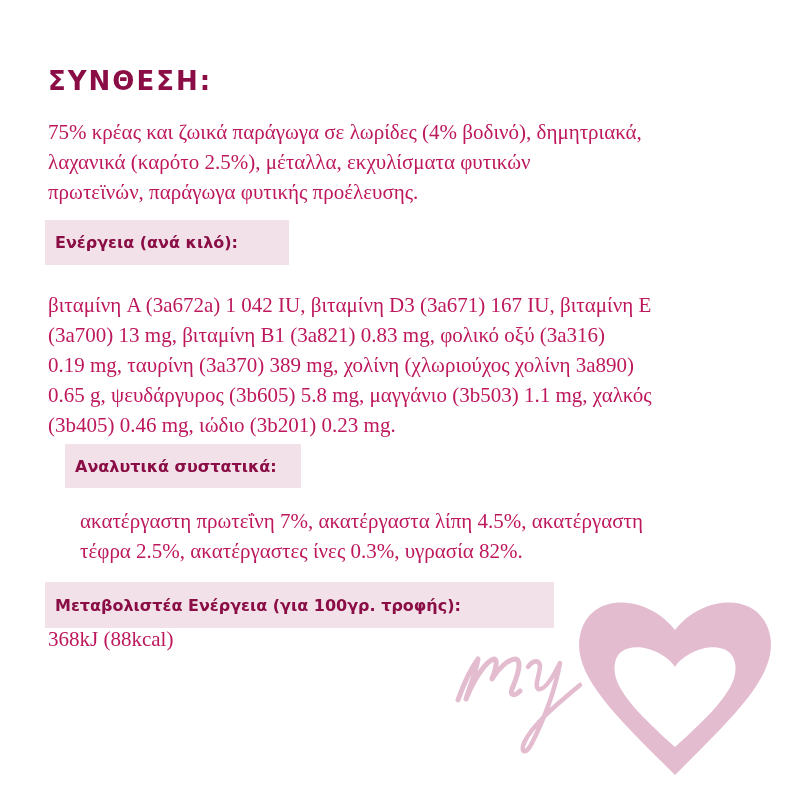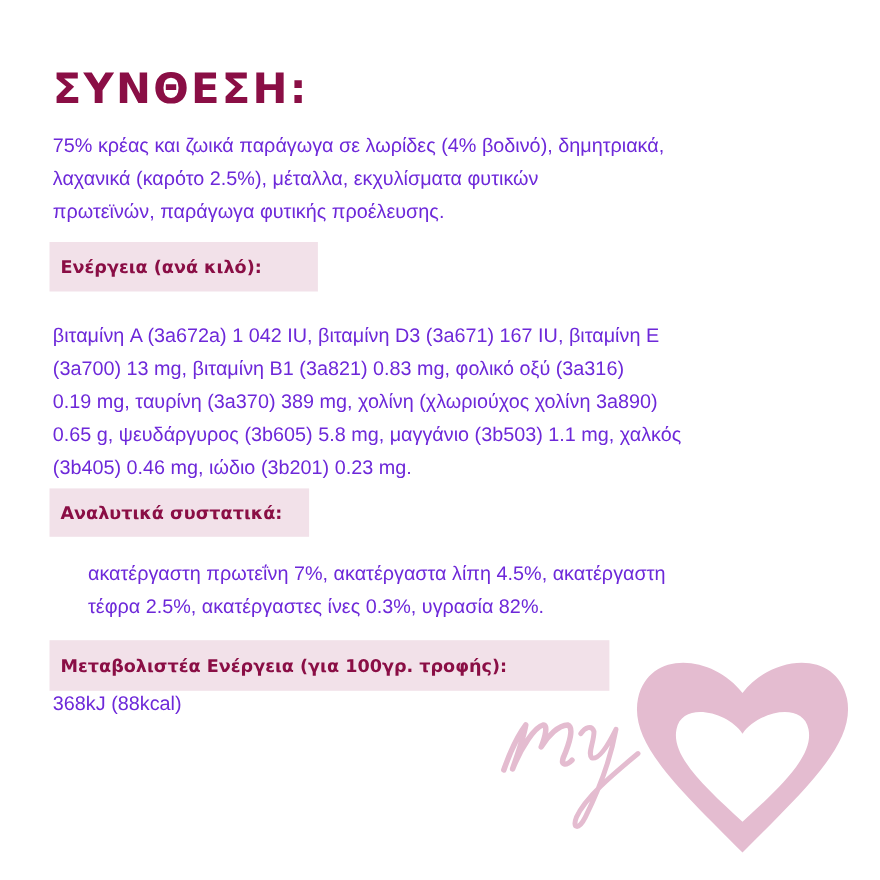--- a/index.html
+++ b/index.html
@@ -15,53 +15,53 @@
       font-family: "DejaVu Sans", sans-serif;
       color: #222222;
     }
     .title {
       position: absolute;
       left: 48px;
       top: 58px;
       margin: 0;
       font-family: "DejaVu Sans", sans-serif;
       font-weight: bold;
-      font-size: 38px;
+      font-size: 26px;
       letter-spacing: 2px;
       color: #8a0e45;
       line-height: 46px;
     }
     .para {
       position: absolute;
       left: 48px;
       margin: 0;
-      font-family: Liberation Sans, sans-serif;
-      font-size: 18px;
+      font-family: Liberation Serif, serif;
+      font-size: 21px;
       line-height: 30px;
-      color: #6d28d9;
+      color: #be185d;
       white-space: pre-line;
     }
     .section-head {
       position: absolute;
       left: 45px;
       background: #f2e1e9;
       box-sizing: border-box;
       padding: 0 10px;
       display: flex;
       align-items: center;
     }
     .section-head span {
       font-family: "DejaVu Sans", sans-serif;
       font-weight: bold;
       font-size: 16px;
       color: #8a0e45;
       white-space: nowrap;
     }
     #head-additives { top: 220px; width: 244px; height: 45px; }
-    #head-analytical { top: 444px; width: 236px; height: 44px; }
+    #head-analytical { top: 444px; width: 236px; height: 44px; margin-left: 20px; }
     #head-energy { top: 582px; width: 509px; height: 46px; }
 
     #para-composition { top: 117px; }
     #para-additives { top: 290px; }
     #para-analytical { top: 506px; margin-left: 32px; }
     #para-energy { top: 624px; }
 
     .logo {
       position: absolute;
       left: 440px;

